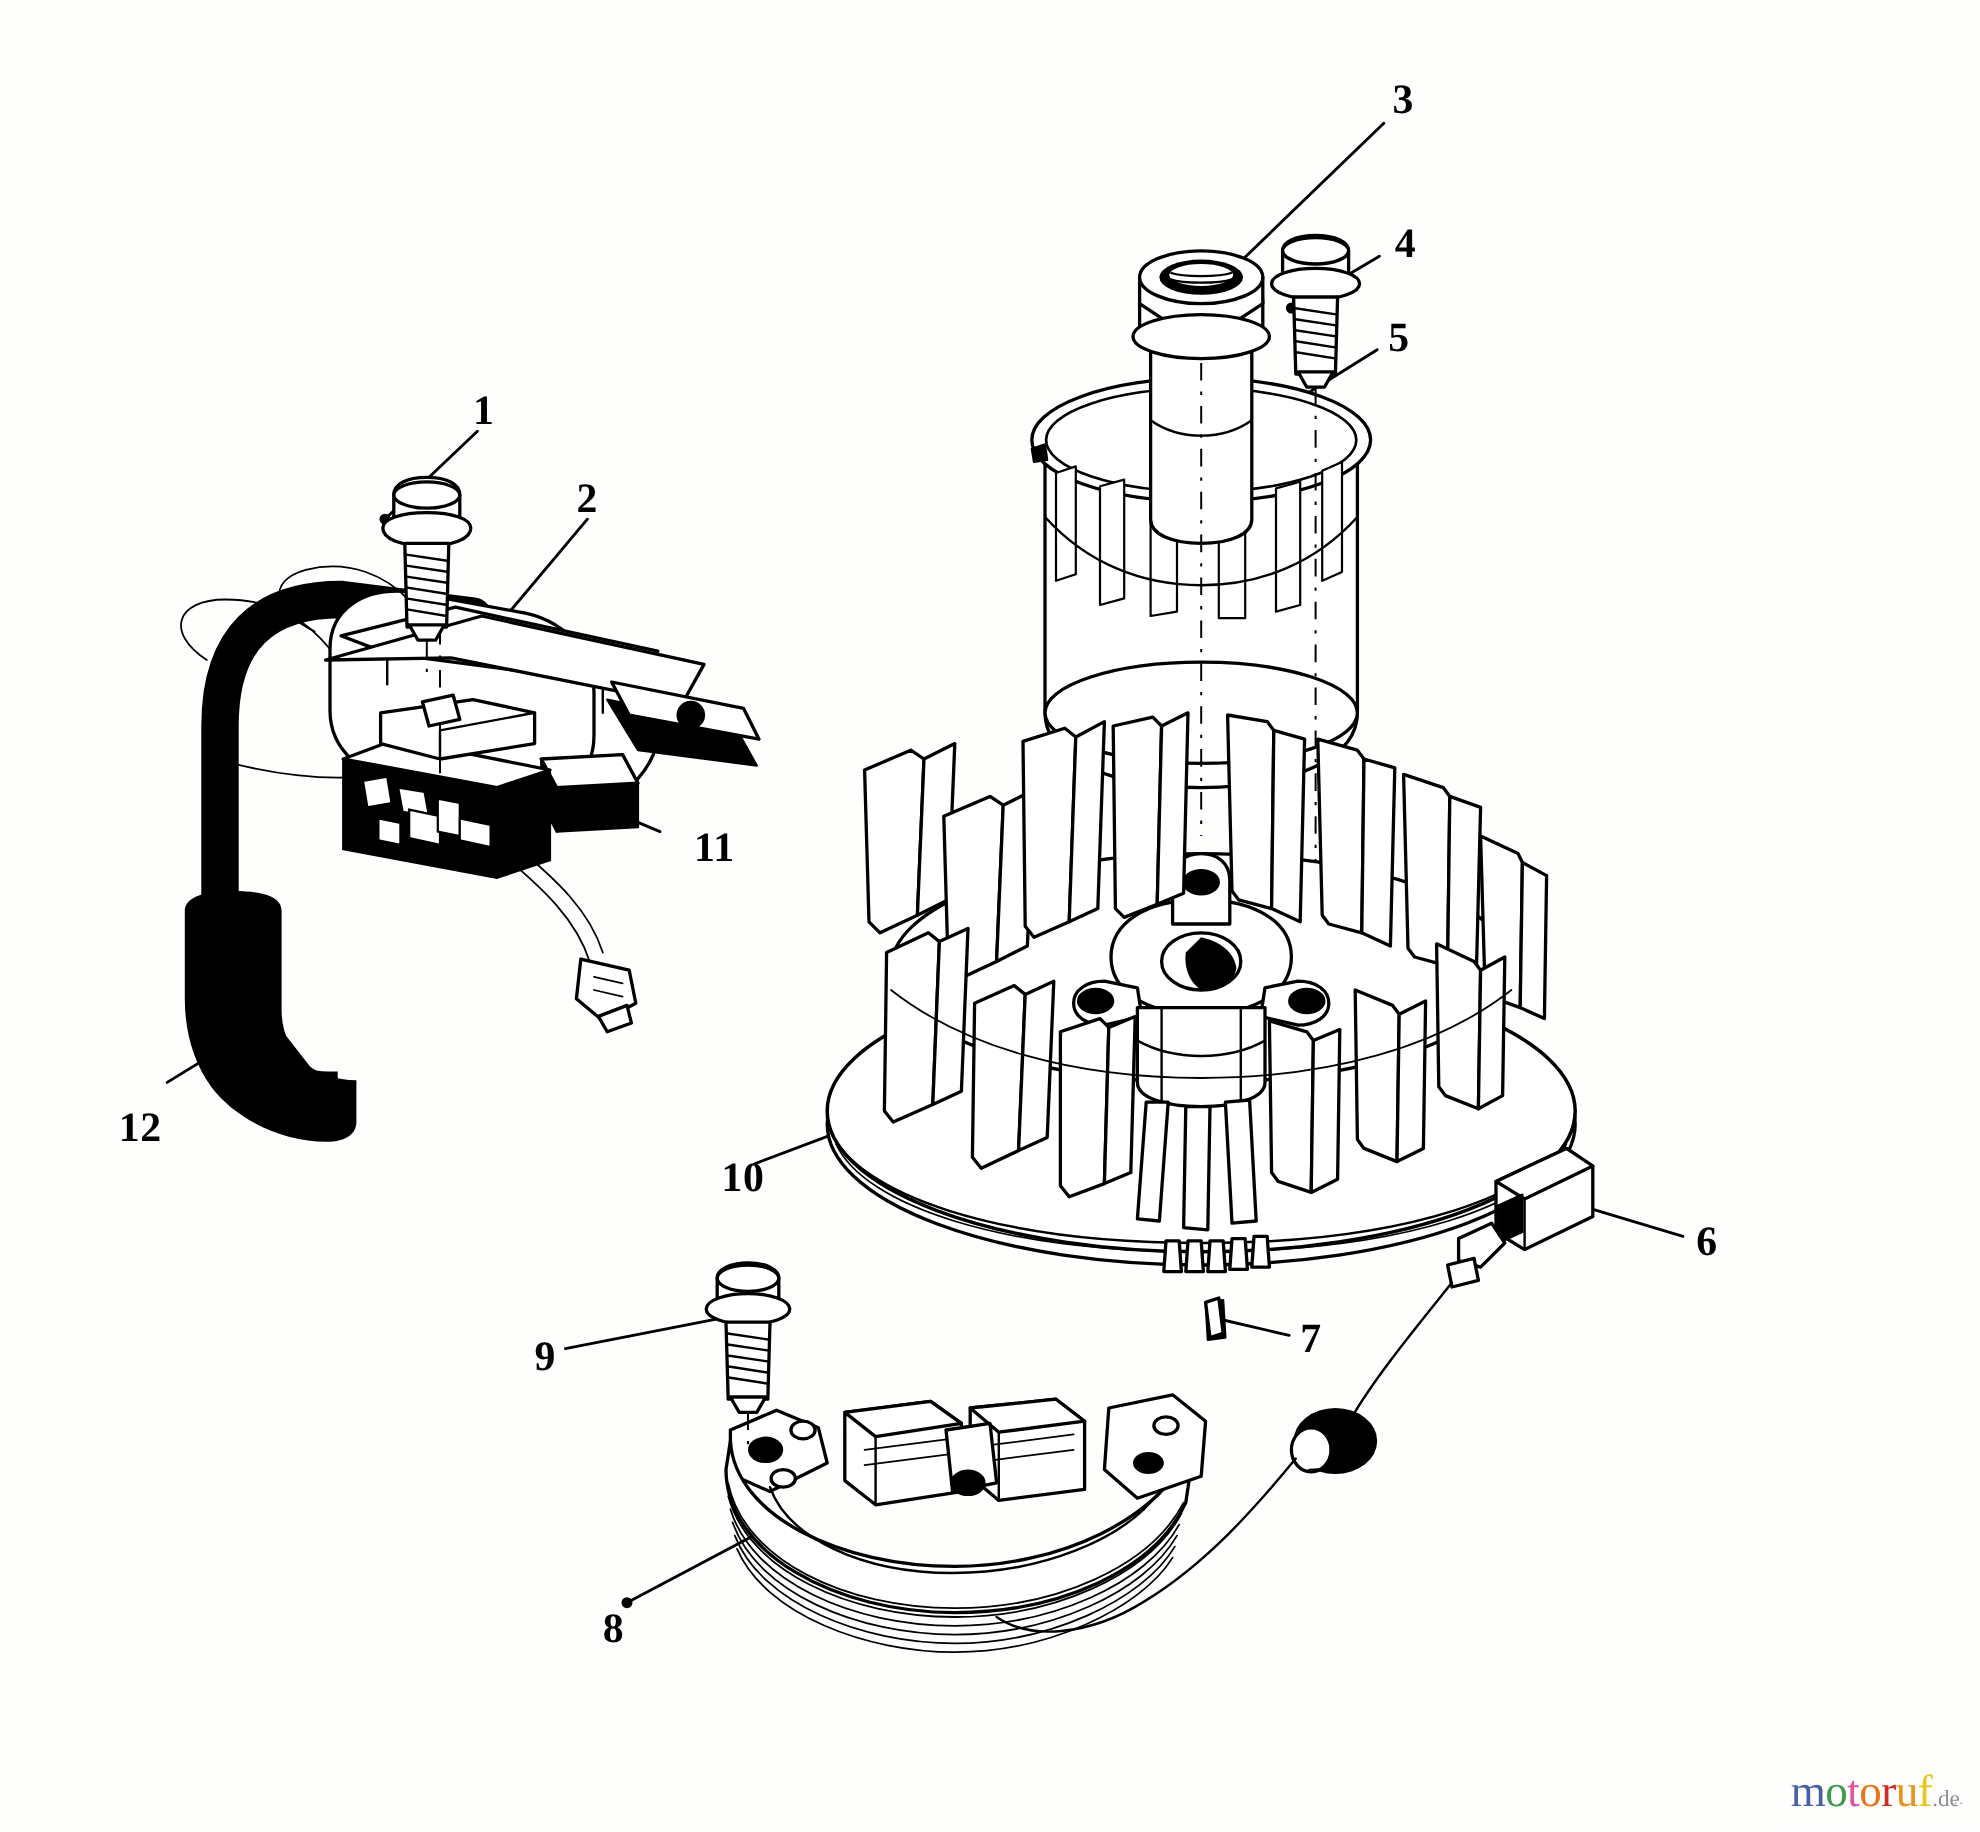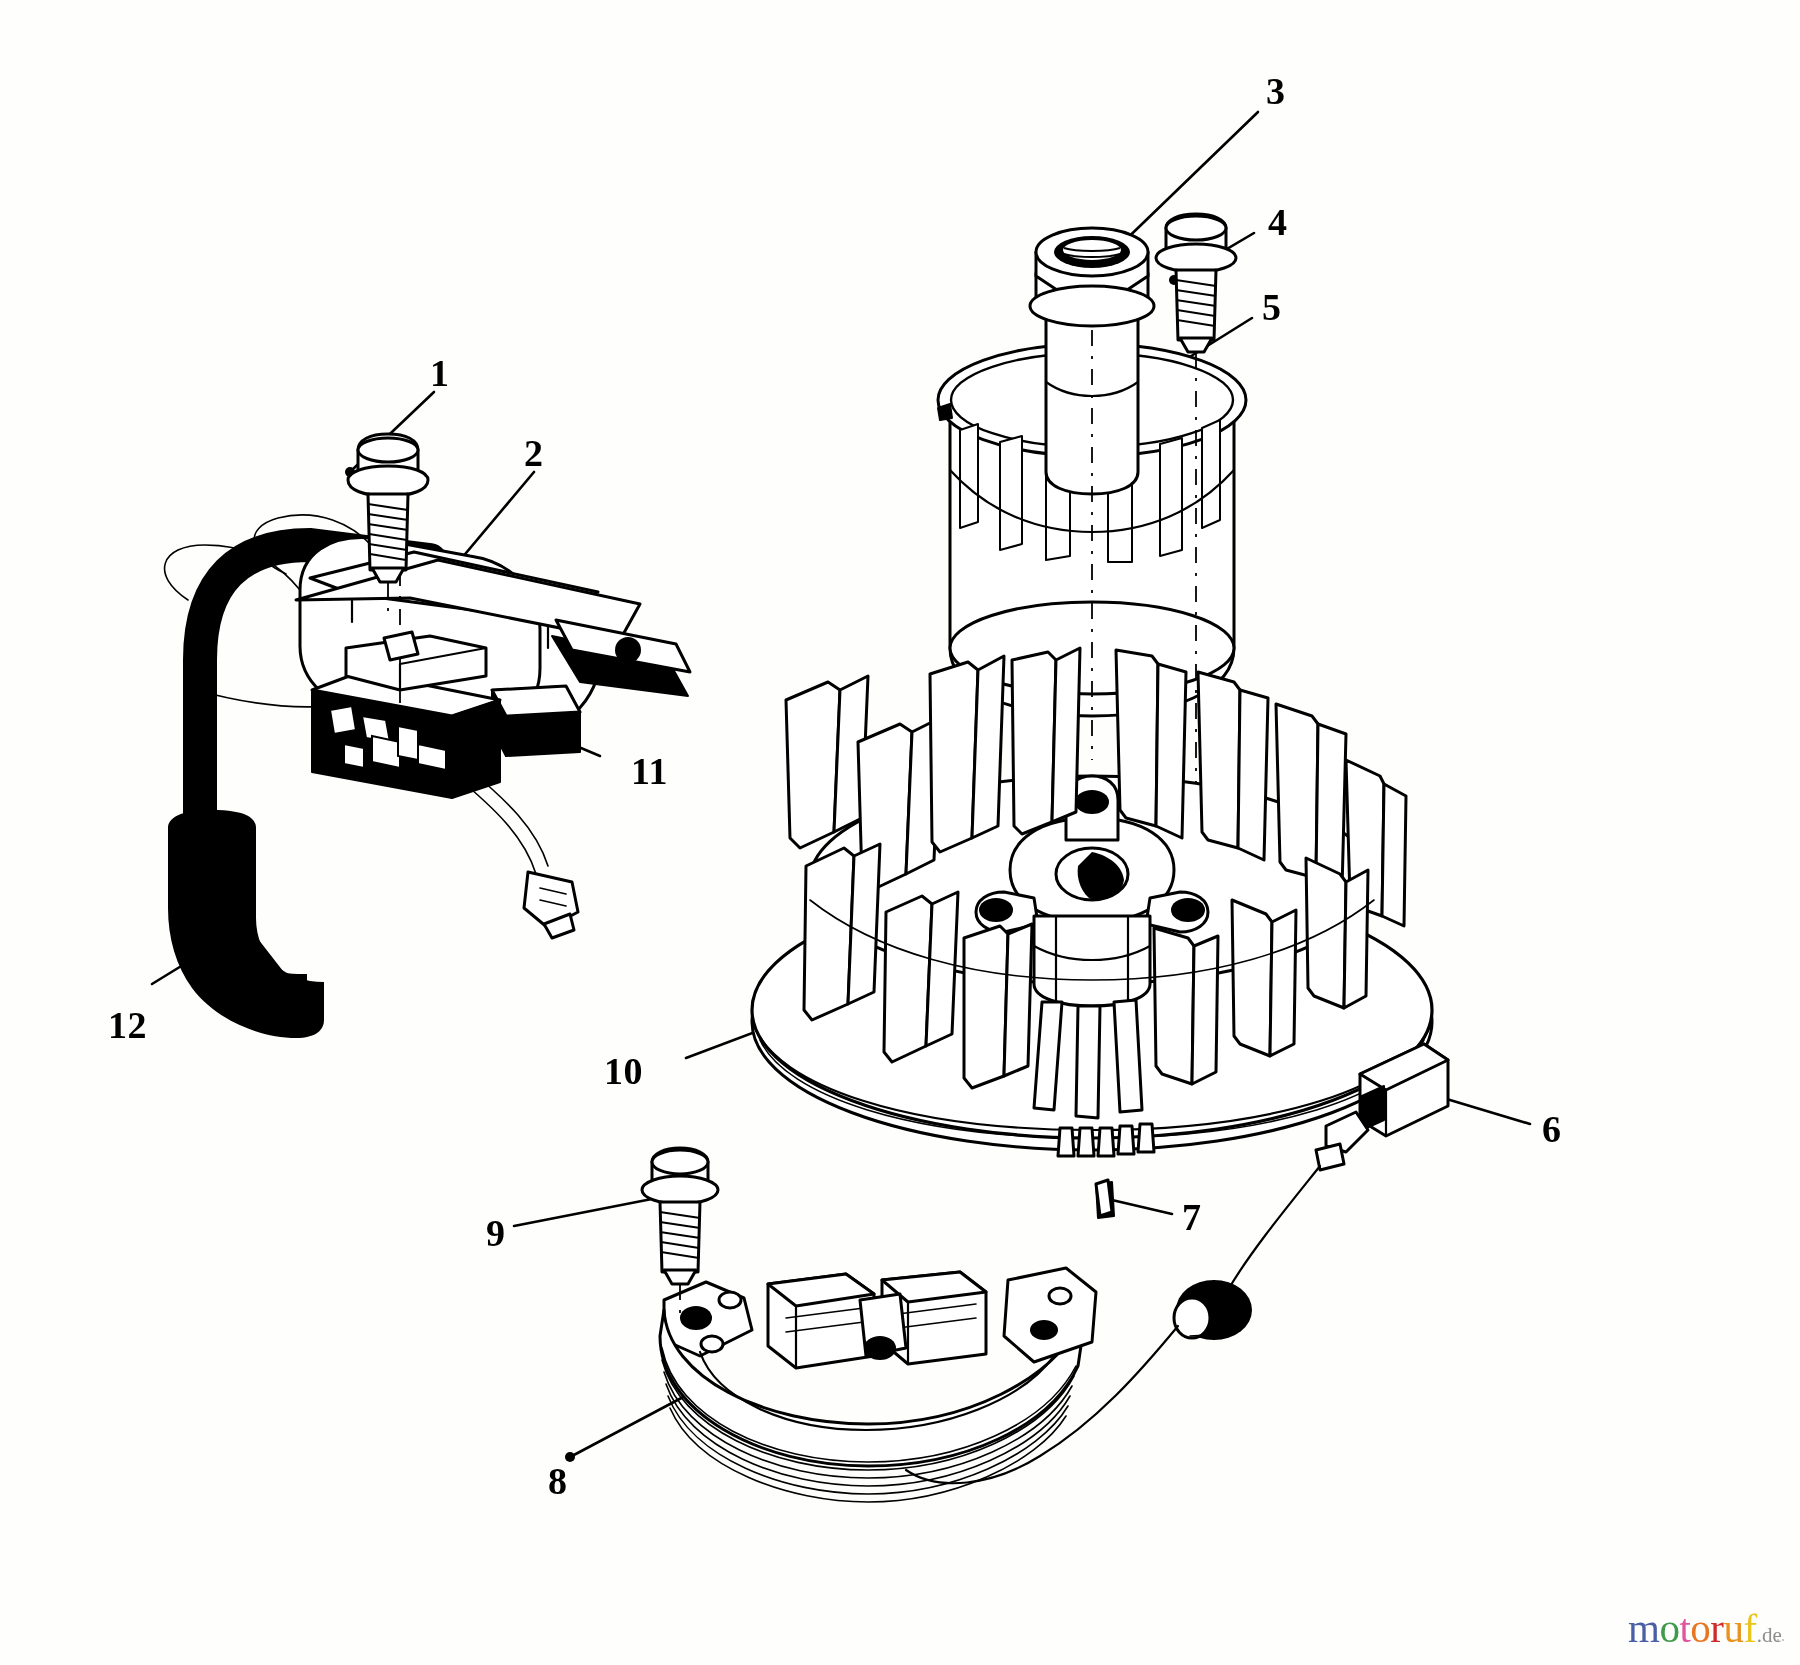--- a/index.html
+++ b/index.html
@@ -452,21 +452,21 @@
 
   <div class="callout" style="left:430px; top:354px;">1</div>
   <div class="callout" style="left:524px; top:434px;">2</div>
   <div class="callout" style="left:1266px; top:72px;">3</div>
   <div class="callout" style="left:1268px; top:203px;">4</div>
   <div class="callout" style="left:1262px; top:288px;">5</div>
   <div class="callout" style="left:1542px; top:1110px;">6</div>
   <div class="callout" style="left:1182px; top:1198px;">7</div>
   <div class="callout" style="left:548px; top:1462px;">8</div>
   <div class="callout" style="left:486px; top:1214px;">9</div>
-  <div class="callout" style="left:604px; top:1052px;">10</div>
+  <div class="callout" style="left:656px; top:1052px;">10</div>
   <div class="callout" style="left:631px; top:752px;">11</div>
   <div class="callout" style="left:108px; top:990px;margin-top:16px;">12</div>
 
   <div id="watermark">
     <span class="wm-l" style="color:#4a5fa5">m</span><span class="wm-l" style="color:#3f9a4a">o</span><span class="wm-l" style="color:#e0559e">t</span><span class="wm-l" style="color:#e8761f">o</span><span class="wm-l" style="color:#d02a2a">r</span><span class="wm-l" style="color:#e8931f">u</span><span class="wm-l" style="color:#e8c51f">f</span><span class="wm-suffix">.de</span>
     <span class="wm-dots">..</span>
   </div>
 
 </div>
 

